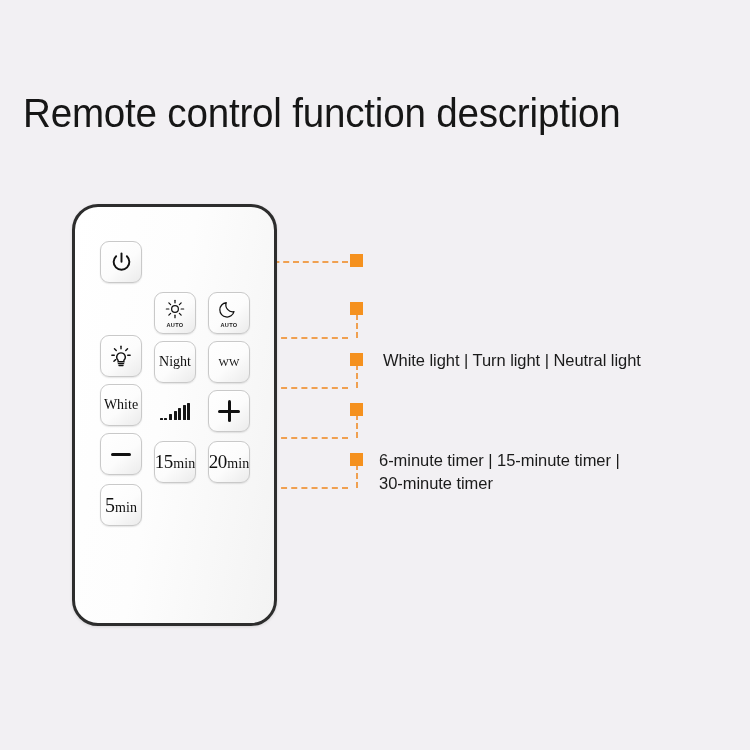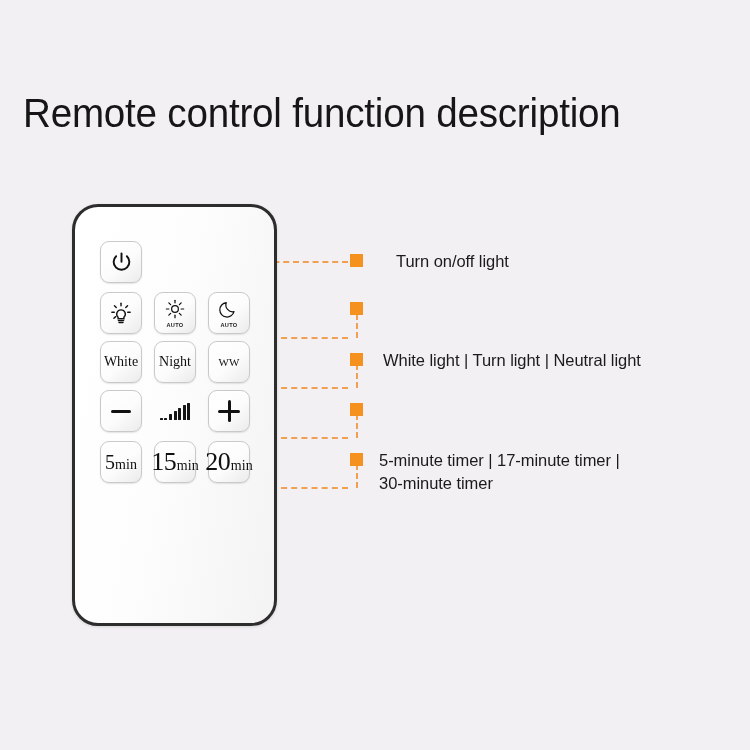--- a/index.html
+++ b/index.html
@@ -52,21 +52,21 @@
     justify-content:center;
     color:#111;
   }
   .key.w42{width:42px;height:42px;}
 
   .key-pos-r1 { left:25px; top:34px; }
   .r2y { top:85px; }
   .r3y { top:134px; }
   .r4y { top:183px; }
   .r5y { top:234px; }
-  .c1 { left:25px; }
+  .c1 { left:25px;margin-top:43px; }
   .c2 { left:79px; }
   .c3 { left:133px; }
 
   
   .keyword{
     font-family:"Liberation Serif", serif;
     font-size:14px;
     color:#101010;
     letter-spacing:0px;
   }
@@ -74,21 +74,21 @@
 
   
   .timer-txt{
     font-family:"Liberation Serif", serif;
     display:flex;
     align-items:baseline;
     justify-content:center;
     color:#101010;
   }
   .timer-num{font-size:20px;line-height:20px;letter-spacing:-0.5px;}
-  .timer-num.two{font-size:26px;}
+  .timer-num.two{font-size:19px;}
   .timer-min{font-size:14px;line-height:8px;margin-left:0.5px;}
 
   
   .glyph-minus{
     width:20px;height:3px;background:#111;border-radius:2px;
   }
   .glyph-plus{position:relative;width:22px;height:22px;}
   .glyph-plus:before,.glyph-plus:after{
     content:"";position:absolute;background:#111;border-radius:2px;
   }
@@ -165,23 +165,22 @@
 
   <div class="hdash" style="left:78px; top:487px; width:270px;"></div>
   <div class="vdash" style="left:356px; top:464px; height:24px;"></div>
 
   <div class="bullet" style="left:350px; top:254px;"></div>
   <div class="bullet" style="left:350px; top:302px;"></div>
   <div class="bullet" style="left:350px; top:353px;"></div>
   <div class="bullet" style="left:350px; top:403px;"></div>
   <div class="bullet" style="left:350px; top:453px;"></div>
 
-  <div class="lbl" style="left:396px; top:250px;">Turn on/off light</div>
   <div class="lbl" style="left:383px; top:349px;">White light | Turn light | Neutral light</div>
-  <div class="lbl" style="left:379px; top:449px;">5-minute timer | 17-minute timer |
+  <div class="lbl" style="left:379px; top:449px;">6-minute timer | 15-minute timer |
  30-minute timer</div>
 
   <div class="remote">
     <div class="remote-inner">
 
       <div class="key w42 key-pos-r1">
         <span class="icowrap">
           <svg class="ico" width="23" height="23" viewBox="0 0 24 24" fill="none" stroke="#111" stroke-width="2" stroke-linecap="round">
             <path d="M12 2.6 L12 11.2"></path>
             <path d="M6.4 5.4 A8.2 8.2 0 1 0 17.6 5.4"></path>

